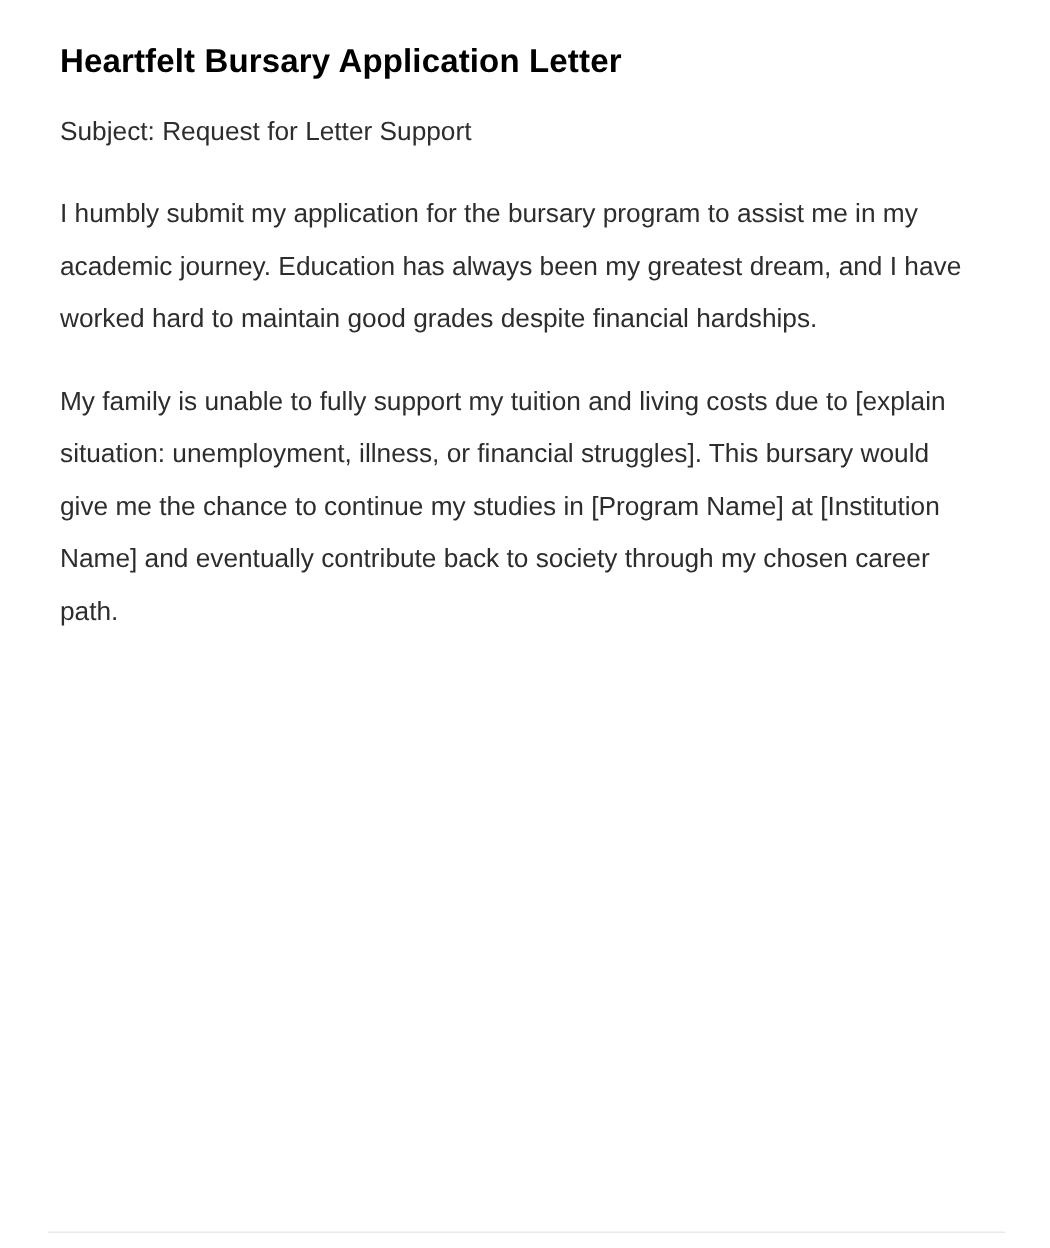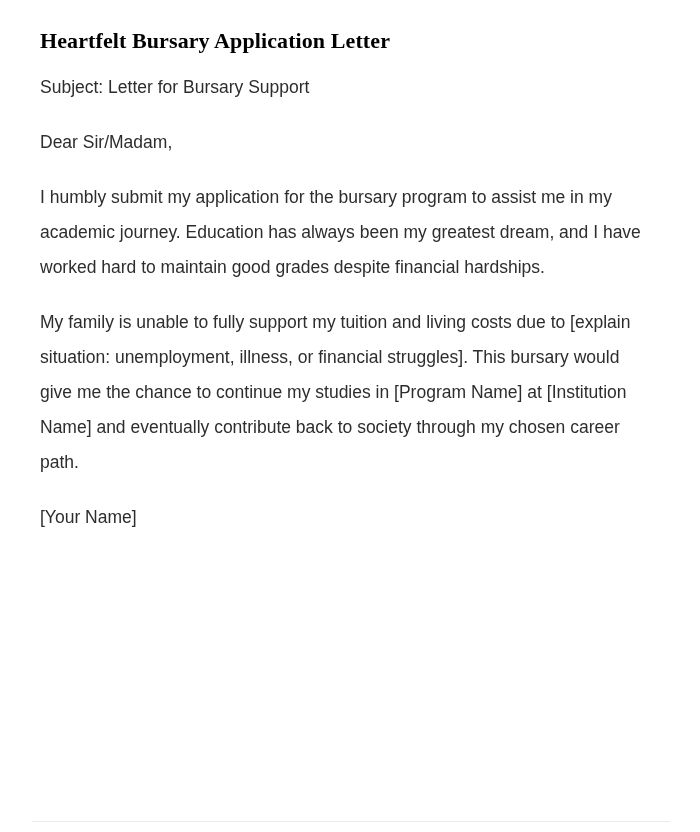--- a/index.html
+++ b/index.html
@@ -21,21 +21,20 @@
   main.letter{
     padding:28px 48px 0 40px;
   }
   h1.doc-title{
     margin:0 0 16px 0;
     font-size:22px;
     line-height:26px;
     font-weight:700;
     color:var(--title-color);
     letter-spacing:0.1px;
-    font-family:Liberation Serif, serif;
   }
   p.doc-line{
     margin:0 0 20px 0;
     font-size:17.5px;
     line-height:35px;
     font-weight:400;
     color:var(--body-color);
     max-width:610px;
   }
   hr.bottom-divider{
@@ -48,26 +47,24 @@
     height:1px;
     background:var(--divider-color);
   }
 </style>
 </head>
 <body>
 
 <main class="letter">
   <h1 class="doc-title">Heartfelt Bursary Application Letter</h1>
 
-  <p class="doc-line">Subject: Letter for Bursary Support</p>
+  <p class="doc-line">Subject: Request for Letter Support</p>
 
-  <p class="doc-line">Dear Sir/Madam,</p>
 
   <p class="doc-line">I humbly submit my application for the bursary program to assist me in my academic journey. Education has always been my greatest dream, and I have worked hard to maintain good grades despite financial hardships.</p>
 
   <p class="doc-line">My family is unable to fully support my tuition and living costs due to [explain situation: unemployment, illness, or financial struggles]. This bursary would give me the chance to continue my studies in [Program Name] at [Institution Name] and eventually contribute back to society through my chosen career path.</p>
 
 
 
-  <p class="doc-line">[Your Name]</p>
 </main>
 
 <hr class="bottom-divider">
 
 </body></html>

